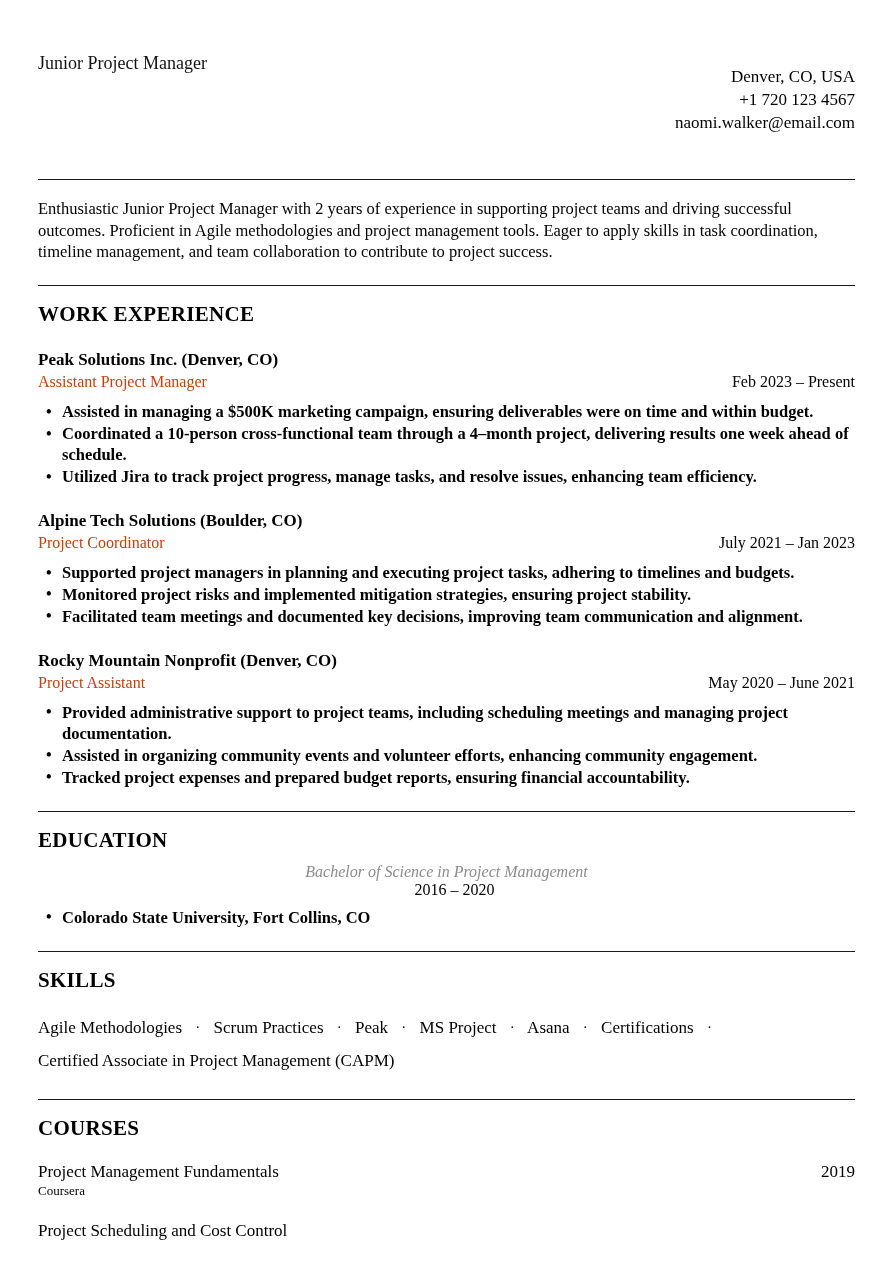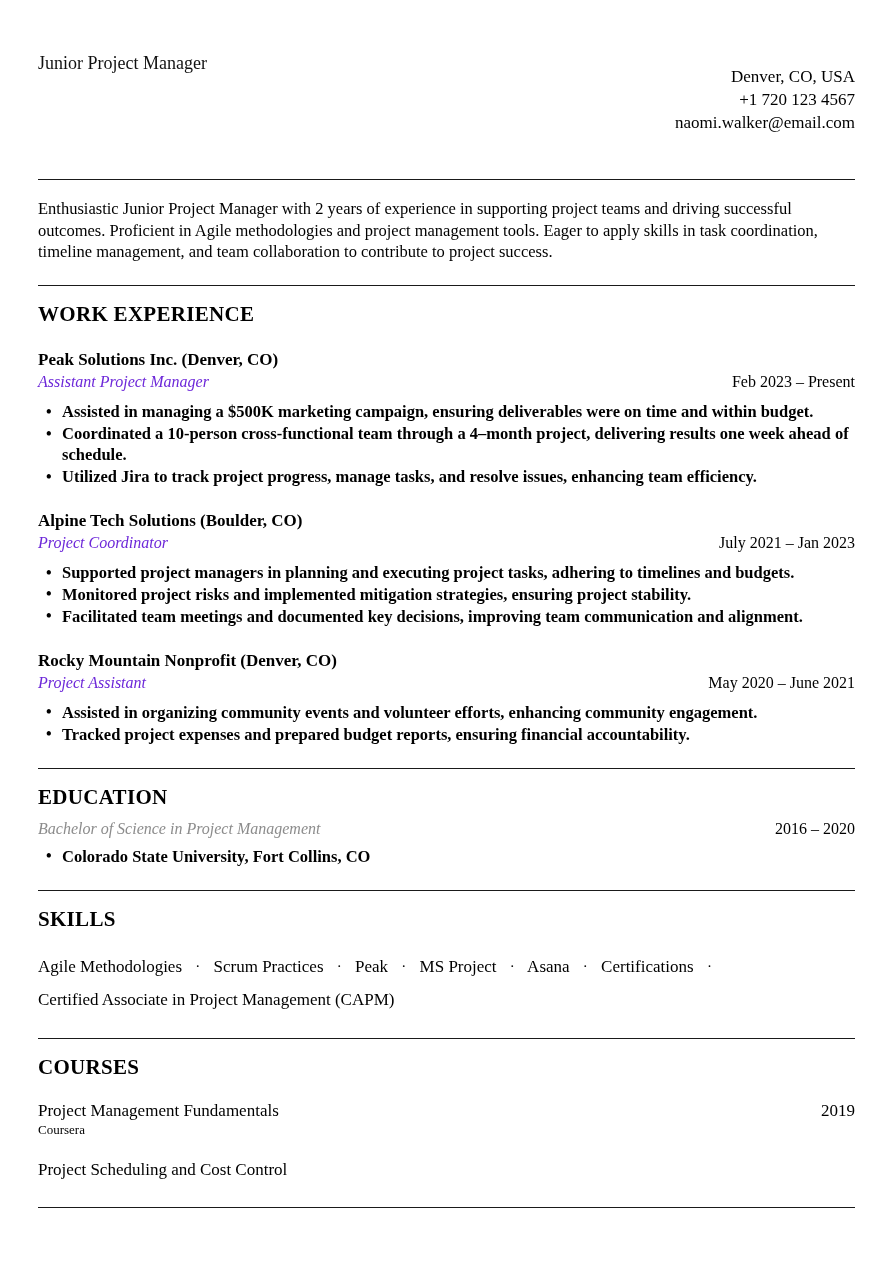--- a/index.html
+++ b/index.html
@@ -88,22 +88,21 @@
     line-height: 1.25;
   }
   .entry-line {
     display: flex;
     align-items: baseline;
     justify-content: space-between;
     margin-top: 2px;
   }
   .entry-role {
     font-size: 16px;
-    font-style: italic;
-    color: #6d28d9;
+    color: #c2410c;
     line-height: 1.3;
   }
   .entry-date {
     font-size: 16px;
     color: #000;
     white-space: nowrap;
     padding-left: 16px;
   }
 
   ul.bullets {
@@ -126,20 +125,21 @@
     top: -0.5px;
     font-size: 16px;
   }
 
   
   .edu-line {
     display: flex;
     align-items: center;
     justify-content: space-between;
     margin-top: 10px;
+    flex-direction: column;
   }
   .edu-degree {
     font-size: 16px;
     font-style: italic;
     color: #8c8c8c;
   }
   .edu-date {
     font-size: 16px;
     white-space: nowrap;
     padding-left: 16px;
@@ -233,20 +233,21 @@
       </ul>
     </div>
 
     <div class="entry">
       <div class="entry-org">Rocky Mountain Nonprofit (Denver, CO)</div>
       <div class="entry-line">
         <span class="entry-role">Project Assistant</span>
         <span class="entry-date">May 2020 – June 2021</span>
       </div>
       <ul class="bullets">
+        <li>Provided administrative support to project teams, including scheduling meetings and managing project documentation.</li>
         <li>Assisted in organizing community events and volunteer efforts, enhancing community engagement.</li>
         <li>Tracked project expenses and prepared budget reports, ensuring financial accountability.</li>
       </ul>
     </div>
   </div>
 
   <hr class="rule rule-section">
 
   <div class="section">
     <h2 class="section-title">EDUCATION</h2>

